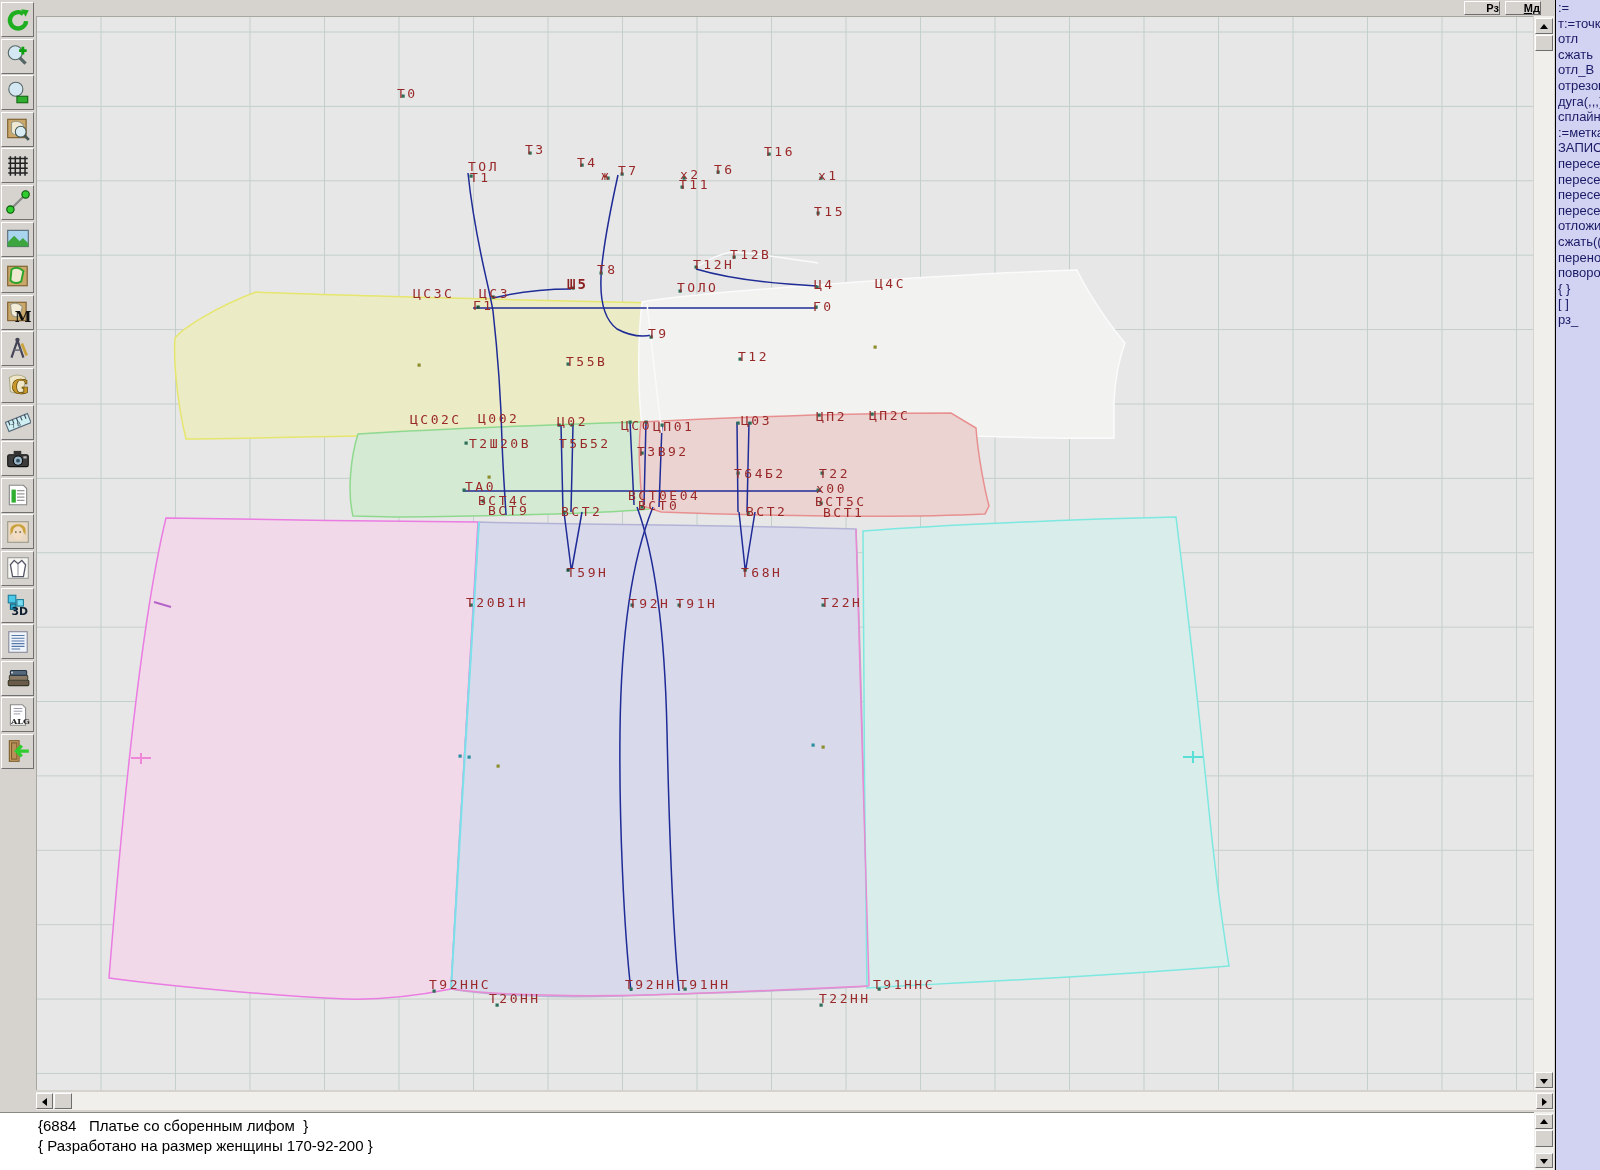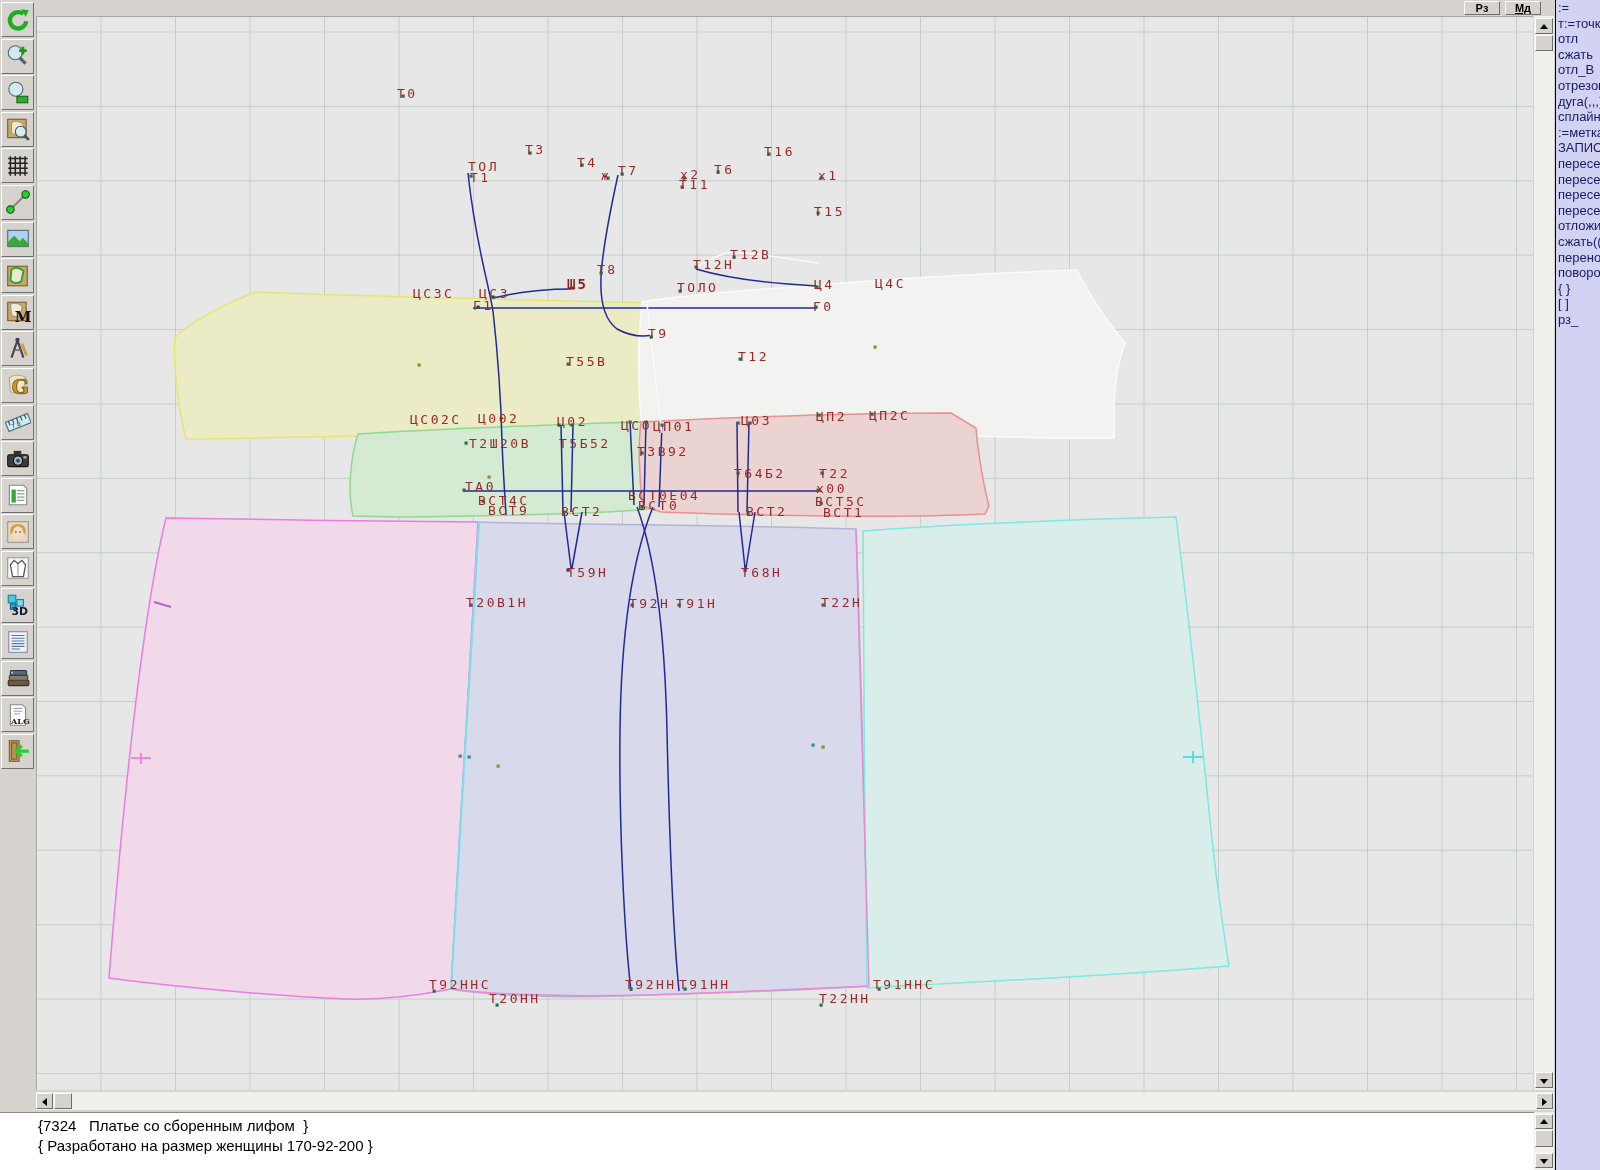--- a/index.html
+++ b/index.html
@@ -1,21 +1,21 @@
 <!DOCTYPE html>
 <html><head>
 <meta charset="utf-8">
 <style>
   html,body{margin:0;padding:0;background:#d6d3ce;font-family:"Liberation Sans",sans-serif;}
   #app{position:relative;width:1600px;height:1170px;background:#d6d3ce;overflow:hidden;}
   
   #topbar{position:absolute;left:0;top:0;width:1600px;height:16px;background:#d6d3ce;}
   .tb-btn{position:absolute;top:1px;height:14px;width:36px;background:#d6d3ce;
     border-top:1px solid #fff;border-left:1px solid #fff;border-right:1px solid #6e6e6e;border-bottom:1px solid #6e6e6e;
-    font-size:11px;font-weight:bold;text-align:center;line-height:13px;color:#000;box-sizing:border-box;}
+    font-size:11px;font-weight:bold;text-align:right;line-height:13px;color:#000;box-sizing:border-box;}
   
   #toolbar{position:absolute;left:0;top:0;width:36px;height:1090px;background:#d6d3ce;padding-top:2px;box-sizing:border-box;}
   .tool-btn{width:33px;height:35px;margin:0 0 1.6px 1px;background:#d6d3ce;box-sizing:border-box;
     border-top:1px solid #fff;border-left:1px solid #fff;border-right:1px solid #707070;border-bottom:1px solid #707070;
     display:flex;align-items:center;justify-content:center;}
   .tool-btn svg{display:block;}
   
   #canvas{position:absolute;left:36px;top:16px;width:1497px;height:1074px;box-sizing:border-box;
     background-color:#e7e7e7;
     background-image:linear-gradient(to right,#c3cfc9 1px,transparent 1px),linear-gradient(to bottom,#c3cfc9 1px,transparent 1px);
@@ -420,21 +420,21 @@
     <div class="sb-btn" style="left:0px;top:1px;width:17px;height:16px;">
         <span class="arrow ar-lf"></span>
       </div>
     <div class="sb-thumb" style="left:18px;top:1px;width:18px;height:16px;"></div>
     <div class="sb-btn" style="left:1500px;top:1px;width:17px;height:16px;">
         <span class="arrow ar-rt"></span>
       </div>
   </div>
 
   <div id="statusarea">
-    <div class="sline">{7324   Платье со сборенным лифом  }</div>
+    <div class="sline">{6884   Платье со сборенным лифом  }</div>
     <div class="sline">{ Разработано на размер женщины 170-92-200 }</div>
   </div>
   <div class="sb" style="left:1534px;top:1112px;width:20px;height:58px;">
     <div class="sb-btn" style="left:1px;top:2px;width:18px;height:15px;">
         <span class="arrow ar-up" style="margin-top:4px;"></span>
       </div>
     <div class="sb-thumb" style="left:1px;top:18px;width:18px;height:17px;"></div>
     <div class="sb-btn" style="left:1px;top:41px;width:18px;height:15px;">
         <span class="arrow ar-dn" style="margin-top:5px;"></span>
       </div>

